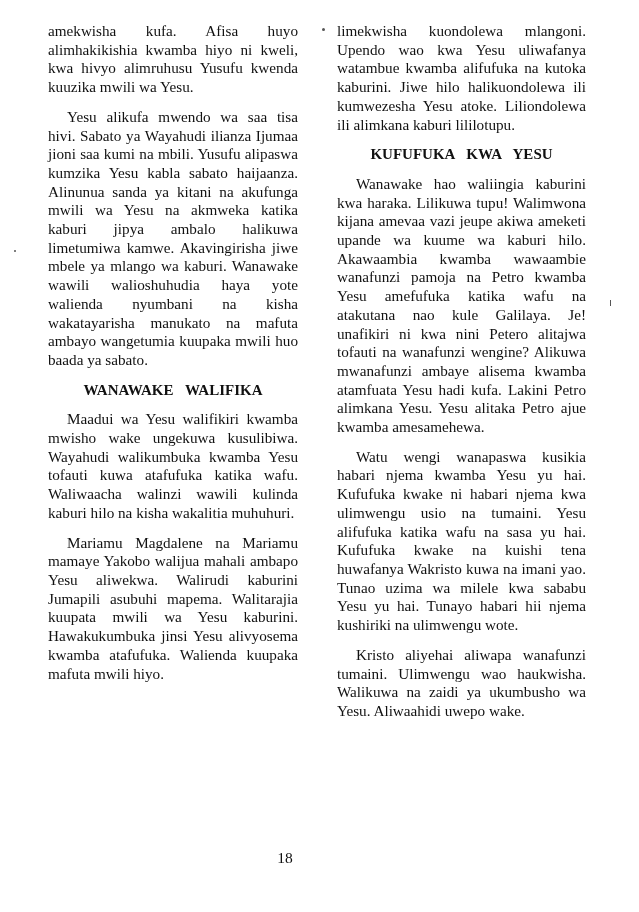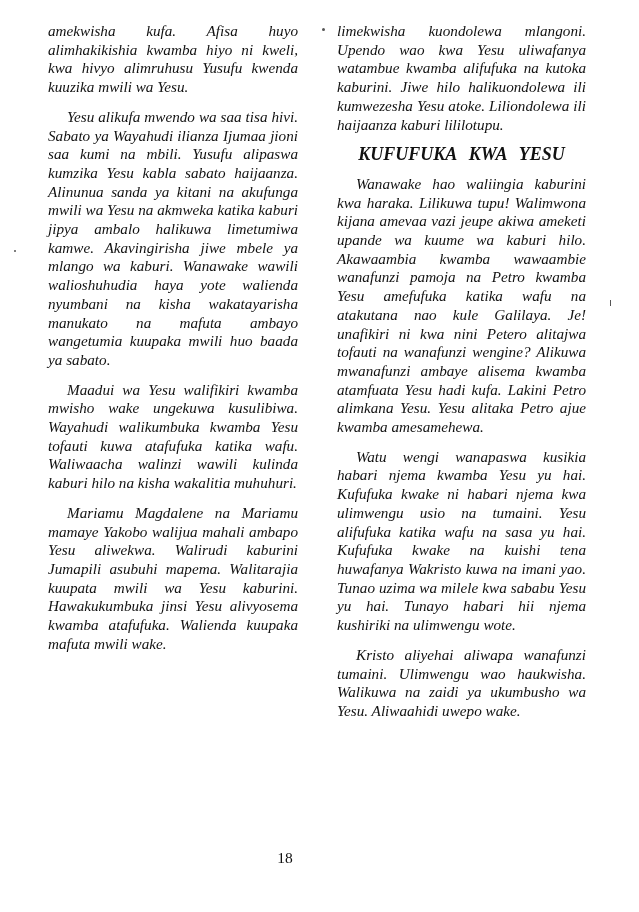--- a/index.html
+++ b/index.html
@@ -1,41 +1,42 @@
 <!DOCTYPE html>
 <html><head>
 <meta charset="utf-8">
 <style>
   html, body { margin: 0; padding: 0; background: #ffffff; }
   body { width: 639px; height: 912px; position: relative; overflow: hidden;
          font-family: "Liberation Serif", "DejaVu Serif", serif; color: #111; }
-  .col { position: absolute; top: 22px; width: 250px; font-size: 15.2px; line-height: 18.7px; font-style: italic; }
+  .col { position: absolute; top: 22px; width: 250px; font-size: 15.2px; line-height: 18.7px; }
   .col.left { left: 48px; }
   .col.right { left: 337px; width: 249px; }
   .para { margin: 0 0 11px 0; text-align: justify; text-indent: 19px; hyphens: none; }
   .para.noindent { text-indent: 0; }
-  .heading { margin: 6px 0 11px 0; text-align: center; font-weight: bold; font-size: 18px; word-spacing: 8px; }
+  .heading { margin: 6px 0 11px 0; text-align: center; font-weight: bold; font-size: 15px; word-spacing: 8px; }
   .heading.two-line { word-spacing: 6px; }
   .page-number { position: absolute; top: 849px; left: 0; width: 570px; text-align: center; font-size: 15.5px; }
   .speck { position: absolute; background: #555; border-radius: 50%; }
 </style>
 </head>
 <body>
 
 <div>
 
   <div class="col left">
     <p class="para noindent">amekwisha kufa. Afisa huyo alimhakikishia kwamba hiyo ni kweli, kwa hivyo alimruhusu Yusufu kwenda kuuzika mwili wa Yesu.</p>
     <p class="para">Yesu alikufa mwendo wa saa tisa hivi. Sabato ya Wayahudi ilianza Ijumaa jioni saa kumi na mbili. Yusufu alipaswa kumzika Yesu kabla sabato haijaanza. Alinunua sanda ya kitani na akufunga mwili wa Yesu na akmweka katika kaburi jipya ambalo halikuwa limetumiwa kamwe. Akavingirisha jiwe mbele ya mlango wa kaburi. Wanawake wawili walioshuhudia haya yote walienda nyumbani na kisha wakatayarisha manukato na mafuta ambayo wangetumia kuupaka mwili huo baada ya sabato.</p>
+    <h3 class="heading">WANAWAKE WALIFIKA</h3>
     <p class="para">Maadui wa Yesu walifikiri kwamba mwisho wake ungekuwa kusulibiwa. Wayahudi walikumbuka kwamba Yesu tofauti kuwa atafufuka katika wafu. Waliwaacha walinzi wawili kulinda kaburi hilo na kisha wakalitia muhuhuri.</p>
-    <p class="para">Mariamu Magdalene na Mariamu mamaye Yakobo walijua mahali ambapo Yesu aliwekwa. Walirudi kaburini Jumapili asubuhi mapema. Walitarajia kuupata mwili wa Yesu kaburini. Hawakukumbuka jinsi Yesu alivyosema kwamba atafufuka. Walienda kuupaka mafuta mwili wake.</p>
+    <p class="para">Mariamu Magdalene na Mariamu mamaye Yakobo walijua mahali ambapo Yesu aliwekwa. Walirudi kaburini Jumapili asubuhi mapema. Walitarajia kuupata mwili wa Yesu kaburini. Hawakukumbuka jinsi Yesu alivyosema kwamba atafufuka. Walienda kuupaka mafuta mwili hiyo.</p>
   </div>
 
   <div class="col right">
-    <p class="para noindent">limekwisha kuondolewa mlangoni. Upendo wao kwa Yesu uliwafanya watambue kwamba alifufuka na kutoka kaburini. Jiwe hilo halikuondolewa ili kumwezesha Yesu atoke. Liliondolewa ili haijaanza kaburi lililotupu.</p>
+    <p class="para noindent">limekwisha kuondolewa mlangoni. Upendo wao kwa Yesu uliwafanya watambue kwamba alifufuka na kutoka kaburini. Jiwe hilo halikuondolewa ili kumwezesha Yesu atoke. Liliondolewa ili alimkana kaburi lililotupu.</p>
     <h3 class="heading">KUFUFUKA KWA YESU</h3>
     <p class="para">Wanawake hao waliingia kaburini kwa haraka. Lilikuwa tupu! Walimwona kijana amevaa vazi jeupe akiwa ameketi upande wa kuume wa kaburi hilo. Akawaambia kwamba wawaambie wanafunzi pamoja na Petro kwamba Yesu amefufuka katika wafu na atakutana nao kule Galilaya. Je! unafikiri ni kwa nini Petero alitajwa tofauti na wanafunzi wengine? Alikuwa mwanafunzi ambaye alisema kwamba atamfuata Yesu hadi kufa. Lakini Petro alimkana Yesu. Yesu alitaka Petro ajue kwamba amesamehewa.</p>
     <p class="para">Watu wengi wanapaswa kusikia habari njema kwamba Yesu yu hai. Kufufuka kwake ni habari njema kwa ulimwengu usio na tumaini. Yesu alifufuka katika wafu na sasa yu hai. Kufufuka kwake na kuishi tena huwafanya Wakristo kuwa na imani yao. Tunao uzima wa milele kwa sababu Yesu yu hai. Tunayo habari hii njema kushiriki na ulimwengu wote.</p>
     <p class="para">Kristo aliyehai aliwapa wanafunzi tumaini. Ulimwengu wao haukwisha. Walikuwa na zaidi ya ukumbusho wa Yesu. Aliwaahidi uwepo wake.</p>
   </div>
 
   <div class="page-number">18</div>
 
   <span class="speck" style="left:322px;top:28px;width:3px;height:3px;"></span>
   <span class="speck" style="left:610px;top:300px;width:1px;height:6px;border-radius:0;"></span>

